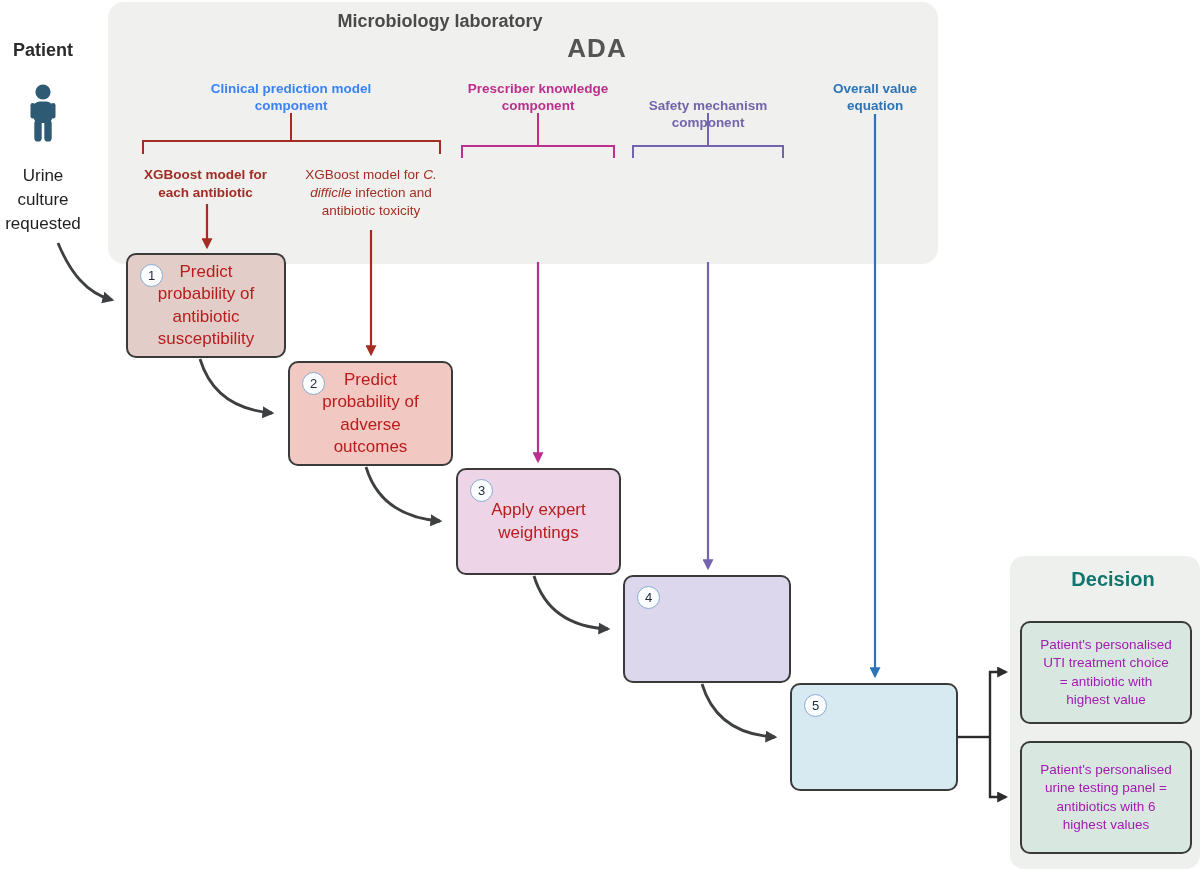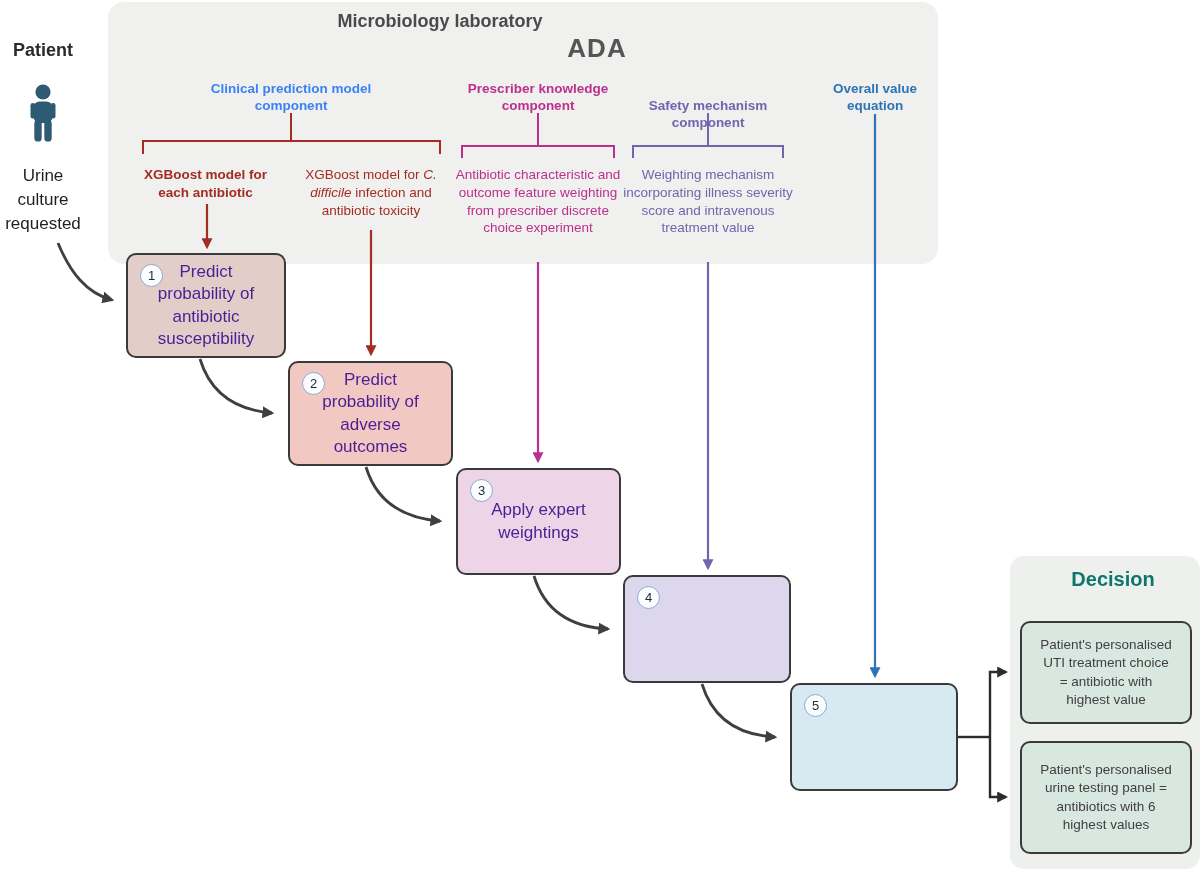--- a/index.html
+++ b/index.html
@@ -33,37 +33,37 @@
   .sub-1b { left:293px; top:166px; width:156px; color:#a32d23; }
   .sub-2  { left:453px; top:166px; width:170px; color:#bb2f8e; }
   .sub-3  { left:623px; top:166px; width:170px; color:#7463ad; }
 
   .step { position:absolute; border:2px solid #3a3a3a; border-radius:10px;
           display:flex; align-items:center; justify-content:center; text-align:center; }
   .step .num { position:absolute; top:9px; left:12px; width:23px; height:23px;
                border:1.5px solid #87a9d0; border-radius:50%; background:#fbfdff;
                display:flex; align-items:center; justify-content:center;
                font-size:13px; color:#1f2937; }
-  .step .label { font-size:17px; line-height:1.3; color:#4c1d95; }
+  .step .label { font-size:17px; line-height:1.3; color:#b91c1c; }
   .step-1 { left:126px; top:253px; width:160px; height:105px; background:#e3cdc9; }
   .step-2 { left:288px; top:361px; width:165px; height:105px; background:#f2c8c2; }
   .step-3 { left:456px; top:468px; width:165px; height:107px; background:#edd5e7; }
   .step-4 { left:623px; top:575px; width:168px; height:108px; background:#dcd7ed; }
   .step-5 { left:790px; top:683px; width:168px; height:108px; background:#d7eaf2; }
   .step-1 .label { max-width:126px; }
   .step-2 .label { max-width:112px; }
   .step-3 .label { max-width:122px; }
   .step-4 .label { max-width:122px; }
   .step-5 .label { max-width:128px; }
 
   .decision-title { position:absolute; left:1010px; top:568px; width:190px; text-align:center;
                     font-size:20px; font-weight:700; color:#00938a; }
   .outcome { position:absolute; background:#d9e7e1; border:2px solid #3a3a3a; border-radius:10px;
              display:flex; align-items:center; justify-content:center; text-align:center;
-             padding:6px 16px; font-size:13.5px; line-height:1.35; color:#404040; }
+             padding:6px 16px; font-size:13.5px; line-height:1.35; color:#a21caf; }
   .outcome-1 { left:1020px; top:621px; width:172px; height:103px; }
   .outcome-2 { left:1020px; top:741px; width:172px; height:113px; }
 
   .arrow-layer { position:absolute; left:0; top:0; width:1200px; height:869px; pointer-events:none; }
 </style>
 </head>
 <body>
 
 <div class="canvas">
 
@@ -88,22 +88,20 @@
   </div>
   <div class="patient-caption">Urine culture requested</div>
 
   <div class="comp-head comp-clinical" style="color: #3b82f6;">Clinical prediction model component</div>
   <div class="comp-head comp-prescriber" style="color: rgb(187, 47, 142);">Prescriber knowledge component</div>
   <div class="comp-head comp-safety" style="color: rgb(116, 99, 173);">Safety mechanism component</div>
   <div class="comp-head comp-overall" style="color: rgb(45, 115, 182);">Overall value equation</div>
 
   <div class="sub sub-1a" style="color: rgb(163, 45, 35);">XGBoost model for each antibiotic</div>
   <div class="sub sub-1b" style="color: rgb(163, 45, 35);"><span>XGBoost model for </span><i>C. difficile</i><span> infection and antibiotic toxicity</span></div>
-  <div class="sub sub-2" style="color: rgb(187, 47, 142);">Antibiotic characteristic and outcome feature weighting from prescriber discrete choice experiment</div>
-  <div class="sub sub-3" style="color: rgb(116, 99, 173);">Weighting mechanism incorporating illness severity score and intravenous treatment value</div>
 
   <div class="step step-1" style="background-color: rgb(227, 205, 201);">
     <span class="num">1</span>
     <span class="label">Predict probability of antibiotic susceptibility</span>
   </div>
   <div class="step step-2" style="background-color: rgb(242, 200, 194);">
     <span class="num">2</span>
     <span class="label">Predict probability of adverse outcomes</span>
   </div>
   <div class="step step-3" style="background-color: rgb(237, 213, 231);">

